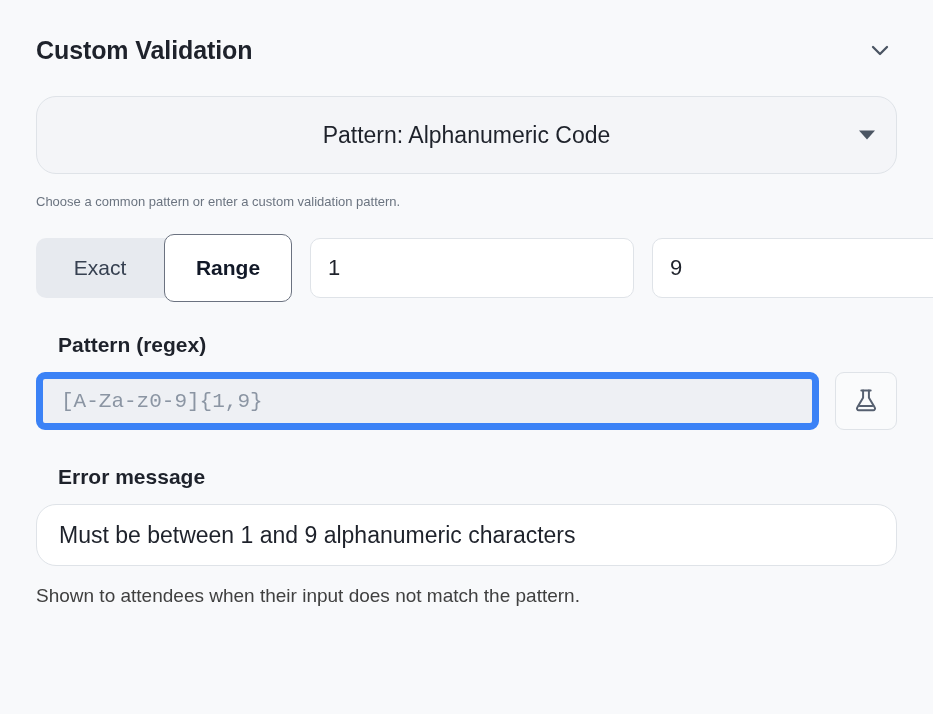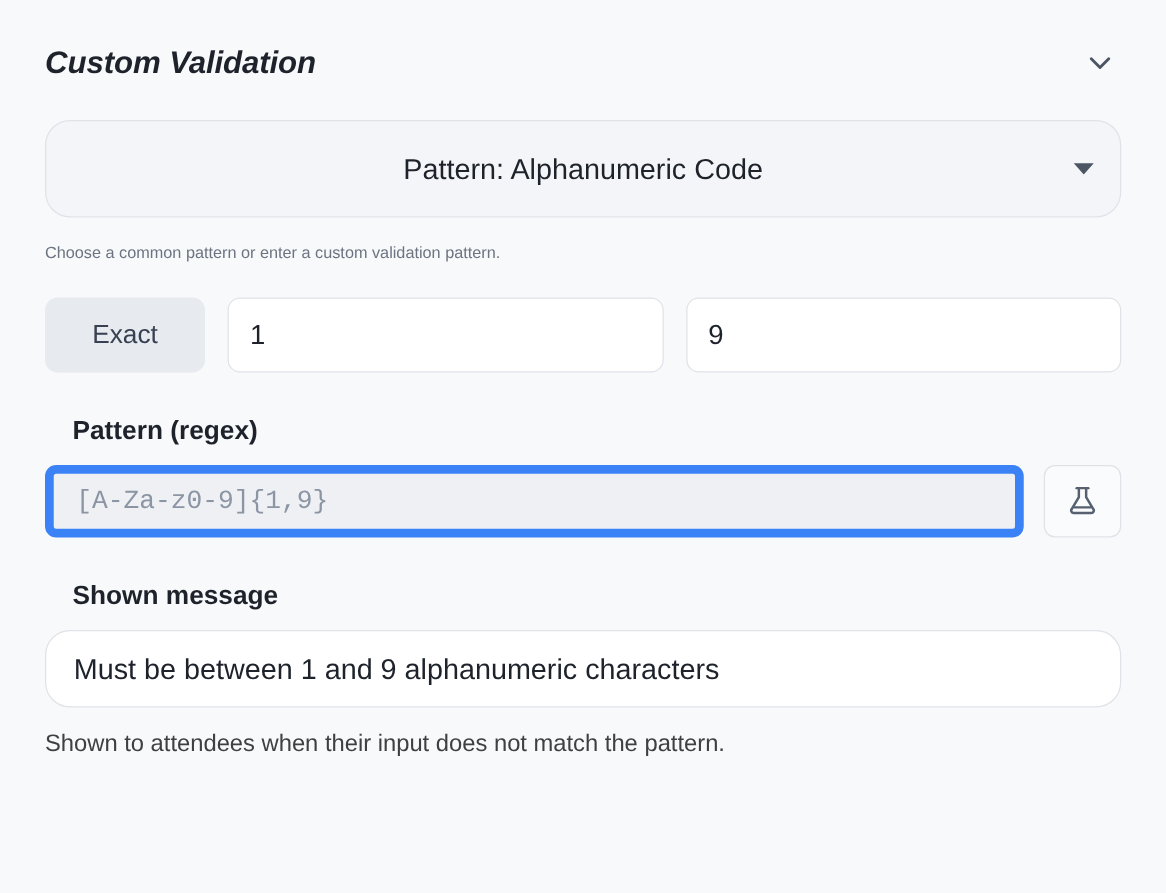--- a/index.html
+++ b/index.html
@@ -31,21 +31,20 @@
     height: 96px;
     padding-top: 4px;
     box-sizing: border-box;
   }
   .section-title {
     font-size: 25px;
     font-weight: 600;
     letter-spacing: -0.1px;
     color: #1e222b;
     line-height: 1;
-    font-style: italic;
   }
   .collapse-toggle {
     width: 34px;
     height: 34px;
     display: flex;
     align-items: center;
     justify-content: center;
     cursor: pointer;
     background: transparent;
     border: none;
@@ -231,39 +230,40 @@
       <option>Pattern: Alphanumeric Code</option>
     </select>
     <span class="select-arrow"></span>
   </div>
 
   <div class="helper-text">Choose a common pattern or enter a custom validation pattern.</div>
 
   <div class="length-row">
     <div class="segmented">
       <button class="seg-btn">Exact</button>
+      <button class="seg-btn active">Range</button>
     </div>
     <input class="num-input" type="text" value="1" style="">
     <input class="num-input" type="text" value="9" style="">
   </div>
 
   <div class="field-label">Pattern (regex)</div>
 
   <div class="pattern-row">
     <input class="pattern-input" type="text" placeholder="[A-Za-z0-9]{1,9}" style="">
     <button class="test-button">
       <span>
         <svg width="28" height="28" viewBox="0 0 24 24" fill="none" stroke="#566070" stroke-width="1.7" stroke-linecap="round" stroke-linejoin="round">
           <line x1="8" y1="3" x2="16" y2="3"></line>
           <path d="M9.5 3v6.2L4.6 17.4A1.6 1.6 0 0 0 6 20h12a1.6 1.6 0 0 0 1.4-2.6L14.5 9.2V3"></path>
           <line x1="6.6" y1="16.2" x2="17.4" y2="16.2"></line>
         </svg>
       </span>
     </button>
   </div>
 
-  <div class="field-label">Shown message</div>
+  <div class="field-label">Error message</div>
 
   <input class="error-input" type="text" value="Must be between 1 and 9 alphanumeric characters" style="">
 
   <div class="error-help">Shown to attendees when their input does not match the pattern.</div>
 
 </div>
 
 </body></html>

